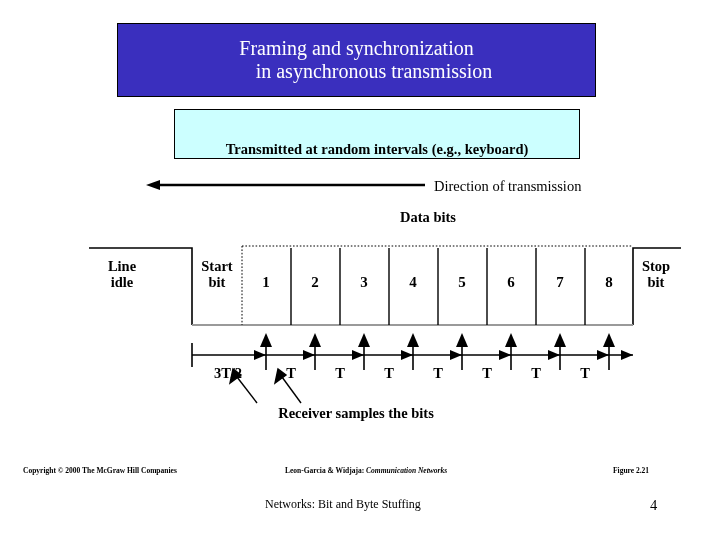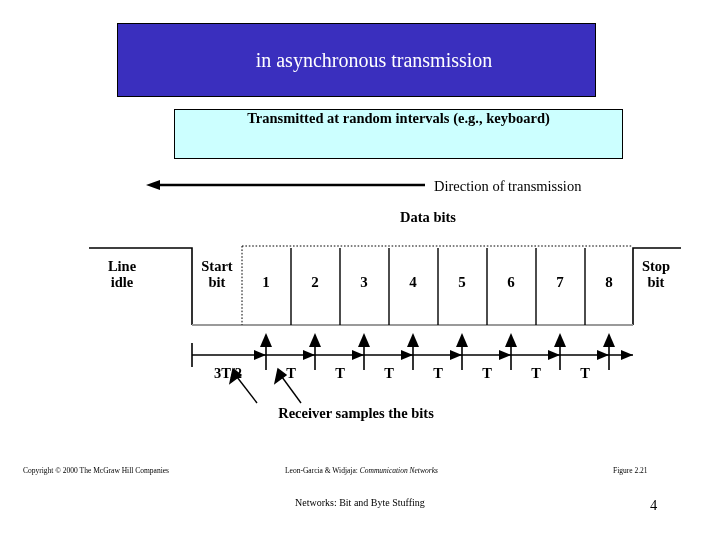--- a/index.html
+++ b/index.html
@@ -37,27 +37,27 @@
     font-size: 20px;
     font-family: "Liberation Serif", serif;
     white-space: nowrap;
   }
 
   
   #note-box {
     position: absolute;
     left: 174px;
     top: 109px;
-    width: 449px;
+    width: 406px;
     height: 50px;
     background: #CCFFFF;
     border: 1px solid #000000;
     box-sizing: border-box;
     display: flex;
-    align-items: flex-start;
+    align-items: flex-end;
     justify-content: center;
   }
   #note-box .ntext {
     font-size: 14.5px;
     font-weight: bold;
     font-family: "Liberation Serif", serif;
     white-space: nowrap;
   }
 
   
@@ -78,47 +78,48 @@
     font-size: 14.5px;
     white-space: nowrap;
   }
 
   
   .footer-txt {
     position: absolute;
     font-family: "Liberation Serif", serif;
     font-size: 7.5px;
     white-space: nowrap;
+    font-weight: bold;
   }
   #copyright-text { left: 23px;  top: 466px; }
   #credit-text    { left: 285px; top: 466px; }
   #figure-number  { left: 613px; top: 466px; }
   #credit-text .ital { font-style: italic; }
 
   #slide-footer {
     position: absolute;
     left: 265px;
     top: 497px;
-    font-size: 10px;
-    font-family: "Liberation Serif", serif;
-    white-space: nowrap;
-    margin-left: 30px;
+    font-size: 12px;
+    font-family: "Liberation Serif", serif;
+    white-space: nowrap;
   }
   #page-number {
     position: absolute;
     left: 650px;
     top: 497px;
     font-size: 14.5px;
     font-family: "Liberation Serif", serif;
   }
 </style>
 </head>
 <body>
 
 <div id="title-banner" style="background: rgb(58, 47, 190);">
+  <div class="tline" style="color: rgb(255, 255, 255);">Framing and synchronization</div>
   <div class="tline" style="color: rgb(255, 255, 255); margin-left: 35px;">in asynchronous transmission</div>
 </div>
 
 <div id="note-box" style="background: rgb(204, 255, 255);">
   <div class="ntext">Transmitted at random intervals (e.g., keyboard)</div>
 </div>
 
 <div id="direction-label">Direction of transmission</div>
 
 <div id="figure">

